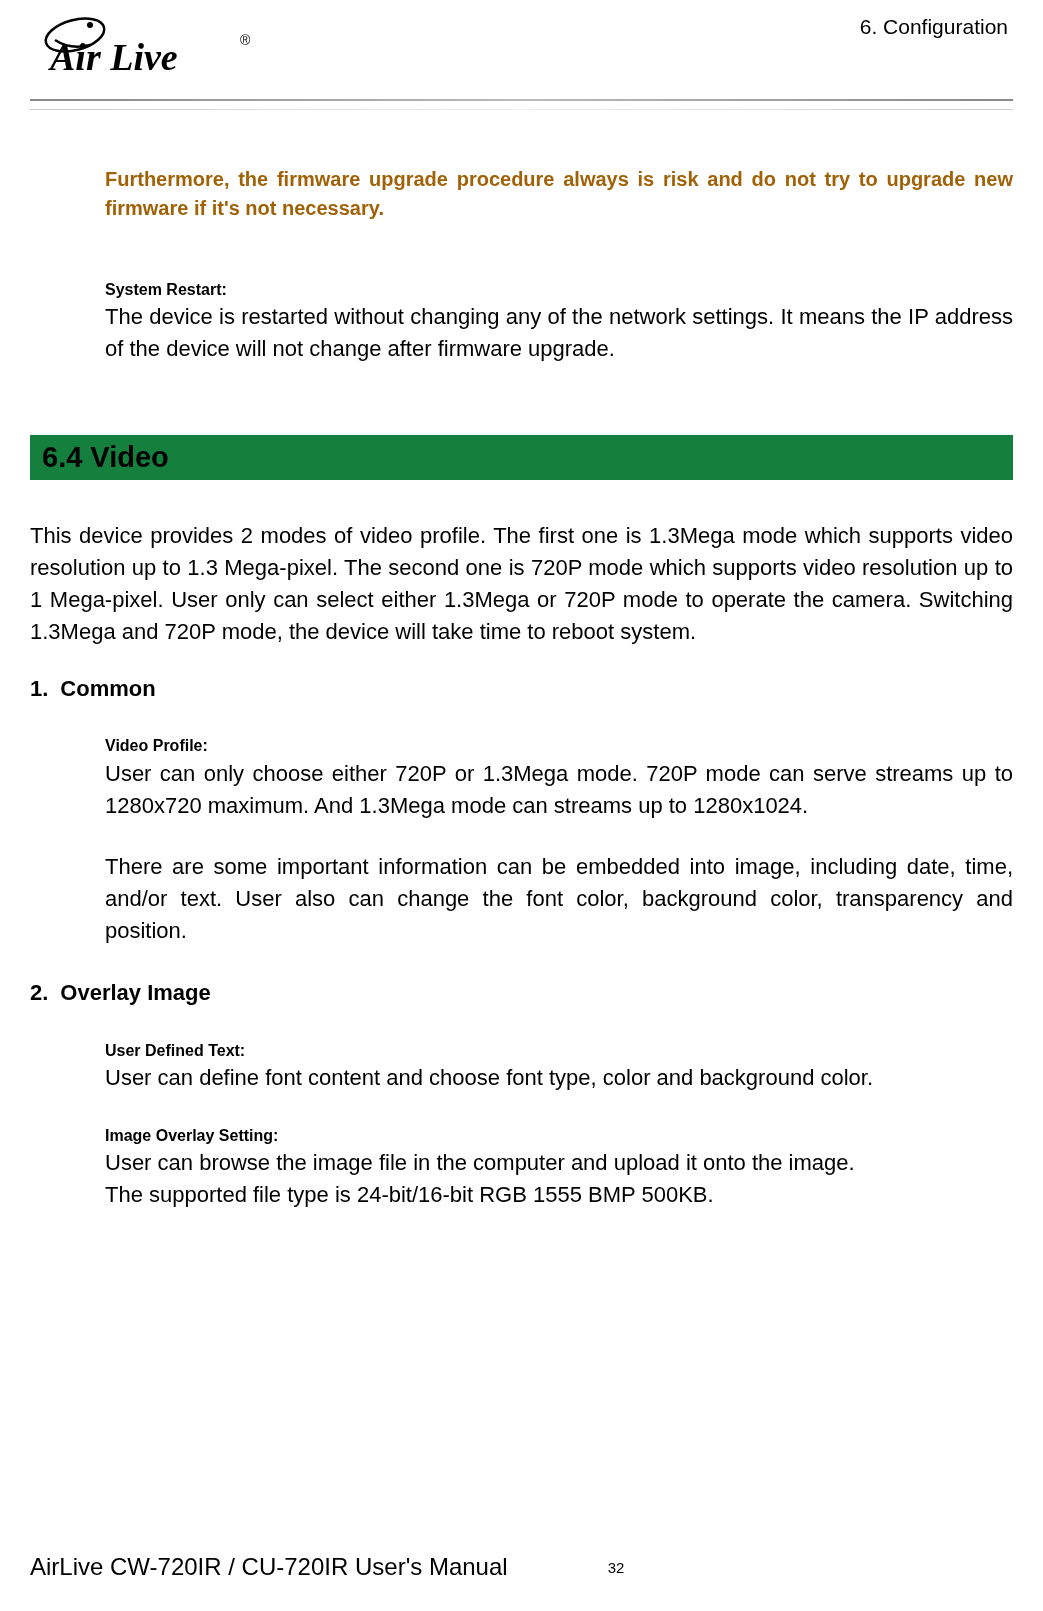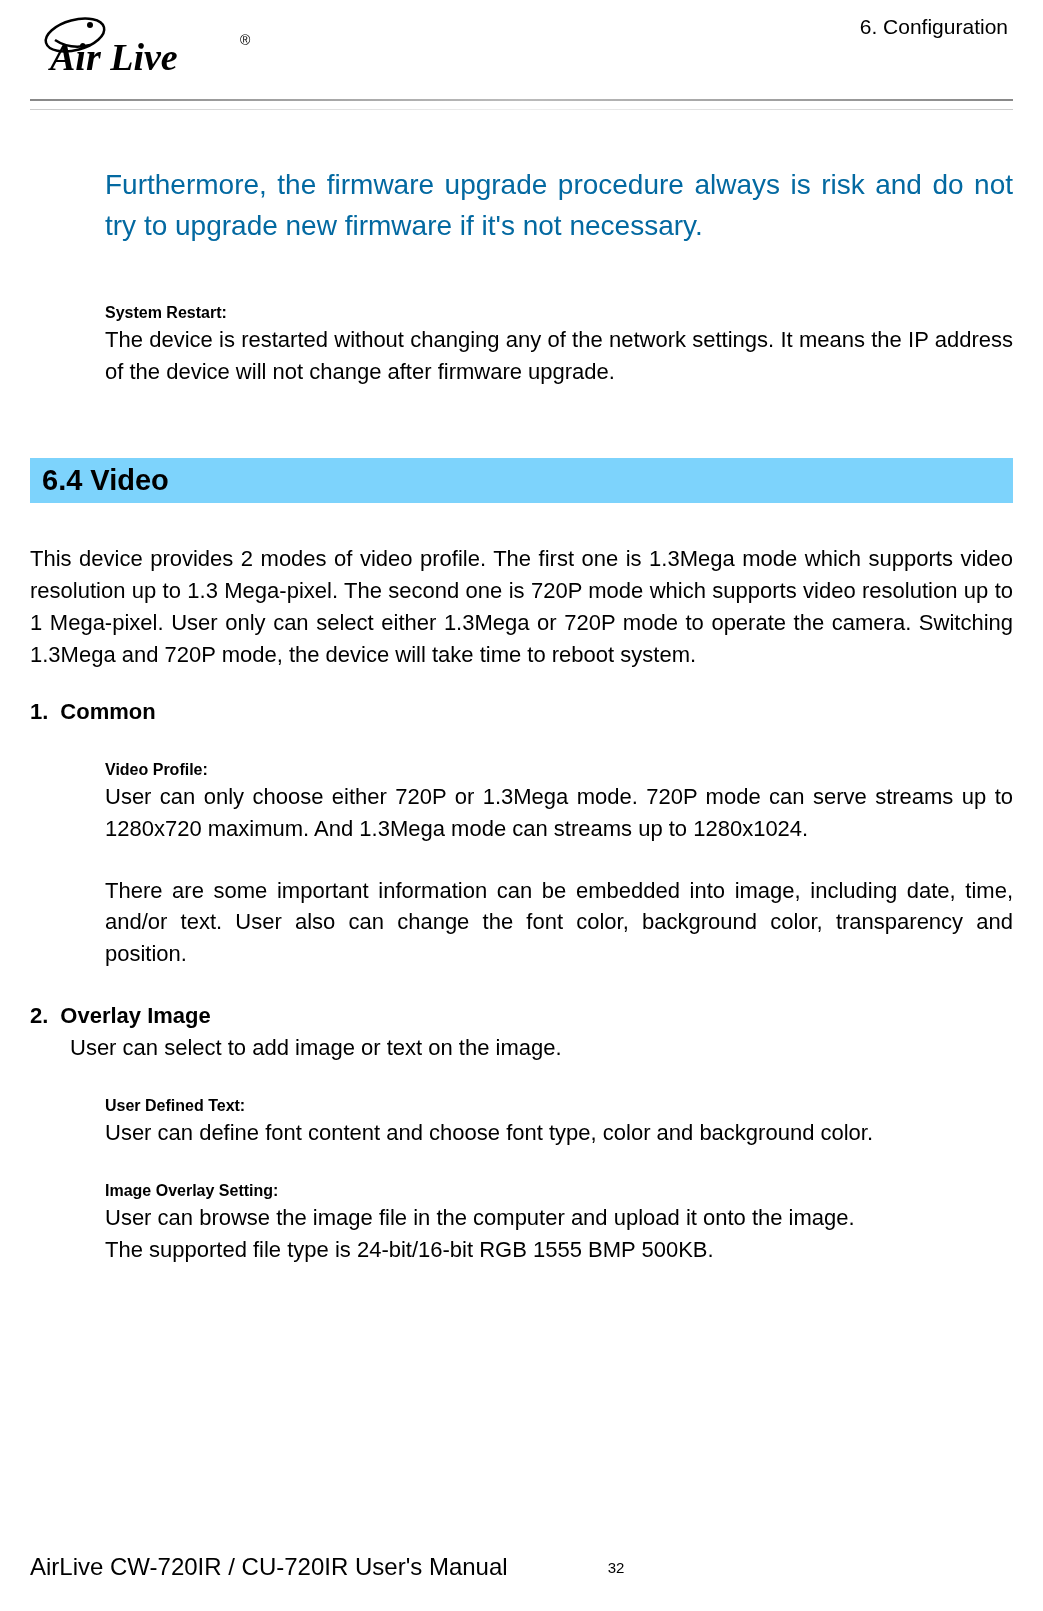--- a/index.html
+++ b/index.html
@@ -42,44 +42,44 @@
     }
     .separator-thin {
       width: 100%;
       height: 1px;
       background: linear-gradient(to right, #ccc 0%, #eee 50%, #ccc 100%);
     }
     .content {
       padding: 55px 0 0 0;
     }
     .red-warning {
-      color: #0369a1;
-      font-weight: normal;
-      font-size: 28px;
+      color: #a16207;
+      font-weight: bold;
+      font-size: 20px;
       line-height: 1.45;
       padding-left: 75px;
       margin-bottom: 55px;
       text-align: justify;
     }
     .section-restart {
       padding-left: 75px;
       margin-bottom: 70px;
     }
     .bold-label {
       font-weight: bold;
       font-size: 16px;
       line-height: 1.45;
     }
     .body-text {
       font-size: 22px;
       line-height: 1.45;
       text-align: justify;
     }
     .section-heading {
-      background: #7dd3fc;
+      background: #15803d;
       font-weight: bold;
       font-size: 29px;
       padding: 6px 12px;
       margin-bottom: 40px;
     }
     .intro-text {
       font-size: 22px;
       line-height: 1.45;
       text-align: justify;
       margin-bottom: 25px;
@@ -176,21 +176,20 @@
       <div class="sub-section">
         <div class="body-text">There are some important information can be embedded into image, including date, time, and/or text. User also can change the font color, background color, transparency and position.</div>
       </div>
     </div>
 
     <div class="numbered-item">
       <div class="numbered-header-with-body">
         <span>2.</span>
         <span>Overlay Image</span>
       </div>
-      <div class="sub-body">User can select to add image or text on the image.</div>
 
       <div style="height:30px"></div>
 
       <div class="sub-section">
         <div class="bold-label">User Defined Text:</div>
         <div class="body-text">User can define font content and choose font type, color and background color.</div>
       </div>
 
       <div class="sub-section">
         <div class="bold-label">Image Overlay Setting:</div>

